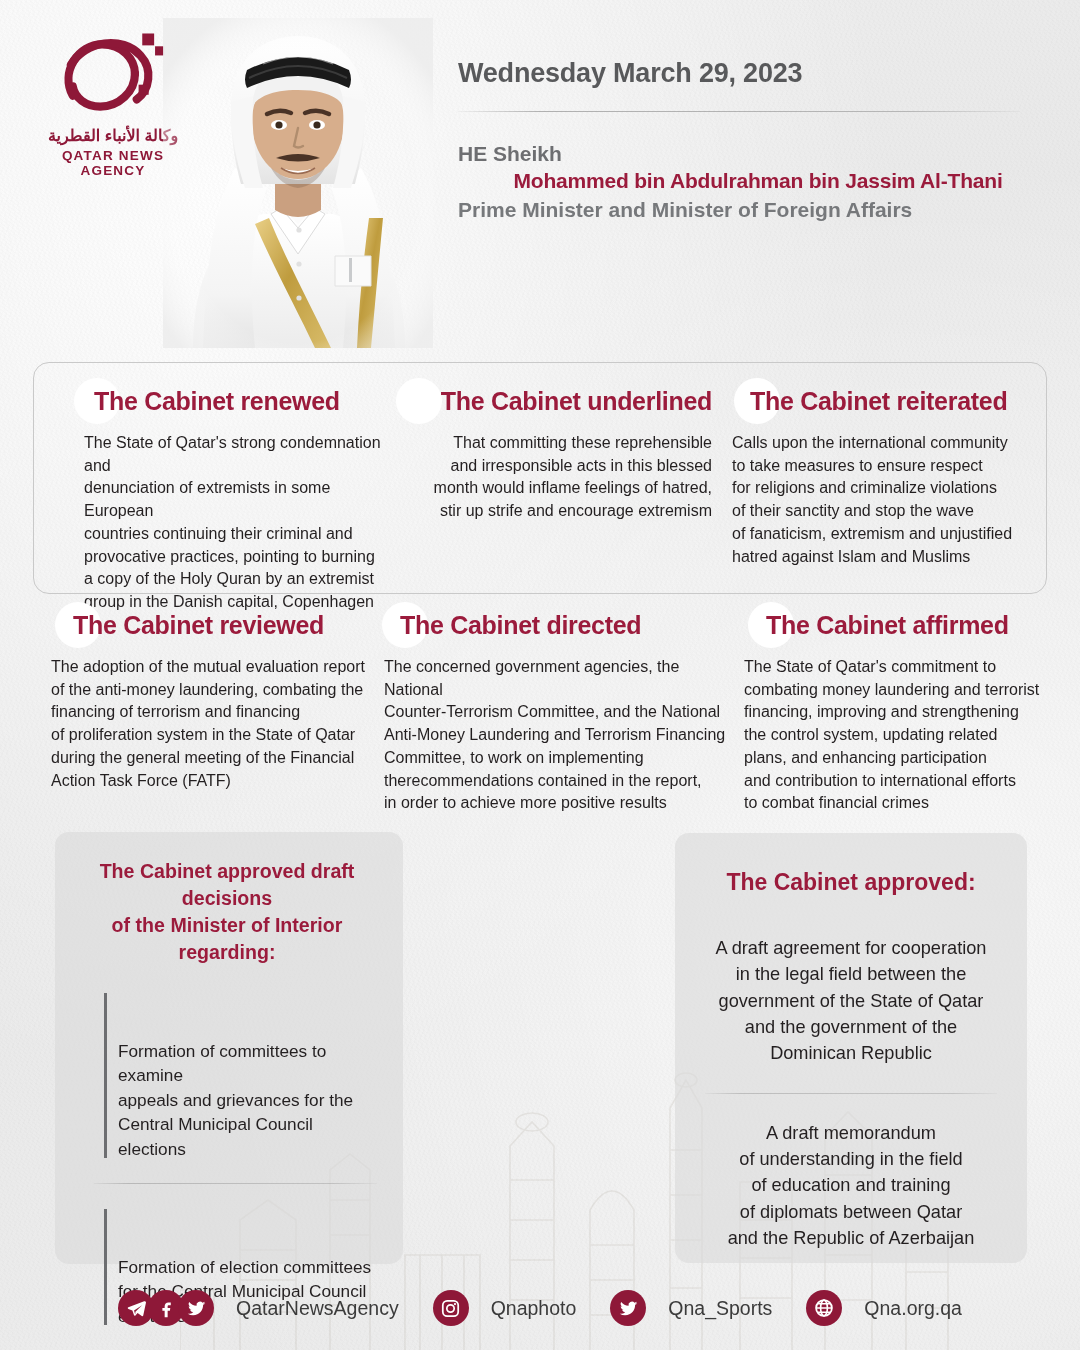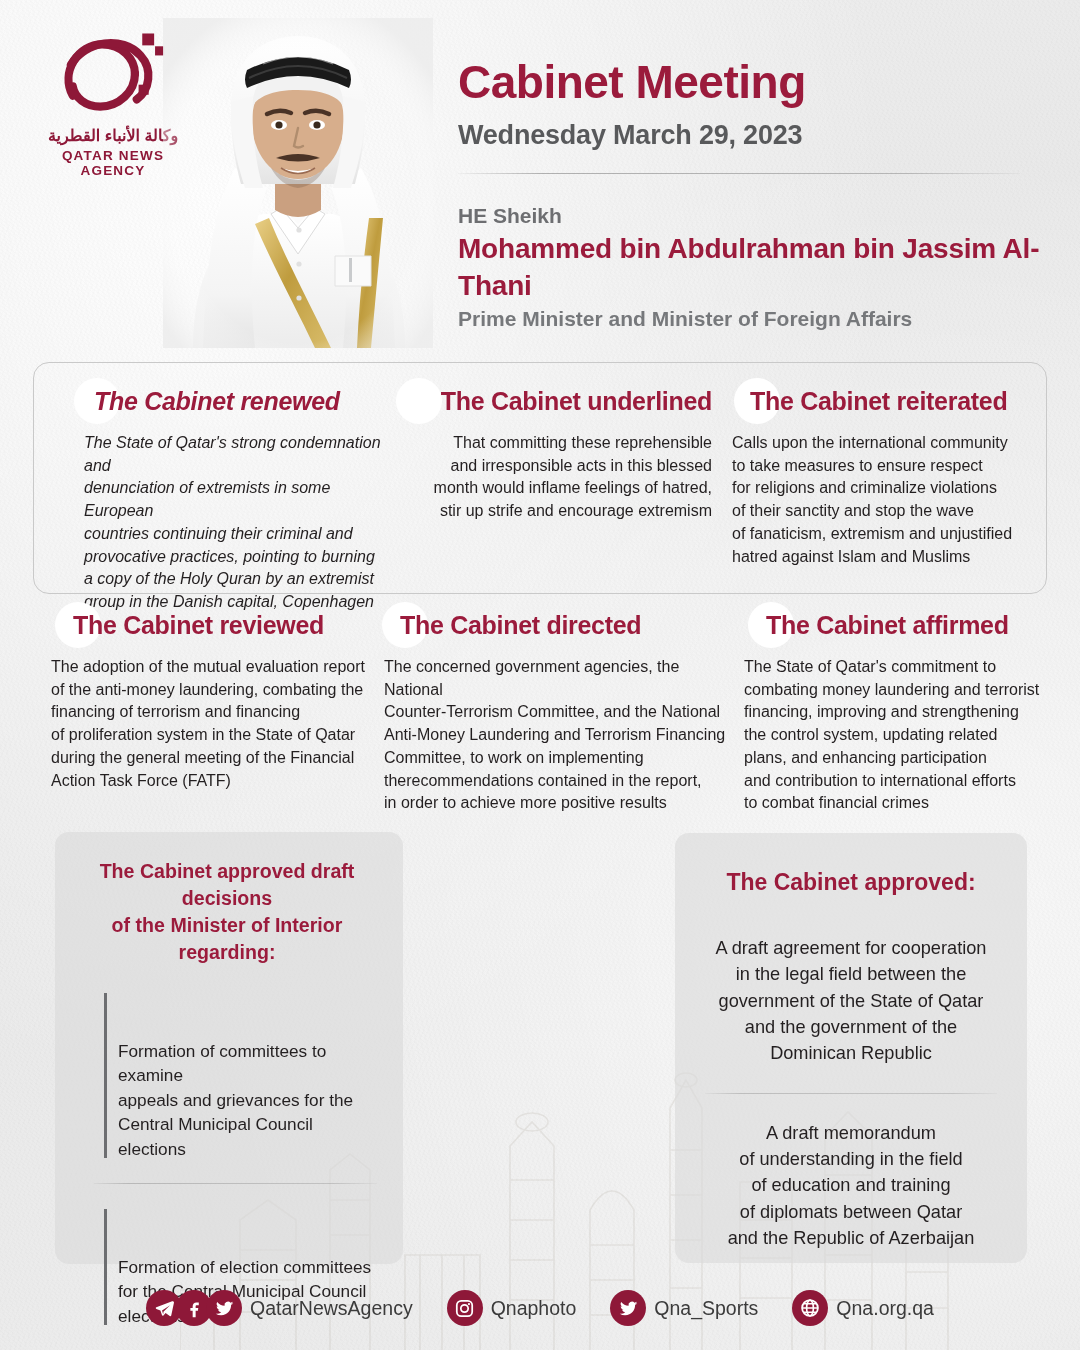--- a/index.html
+++ b/index.html
@@ -94,22 +94,23 @@
     margin-top: 22px;
     width: 562px;
     height: 1px;
     background: linear-gradient(to right, rgba(120,120,120,0.05), rgba(120,120,120,0.55) 15%, rgba(120,120,120,0.45) 80%, rgba(120,120,120,0.05));
   }
   #person { margin-top: 28px; }
   #person .he {
     color: #6D6E71; font-size: 21px; font-weight: bold; line-height: 1.3;
   }
   #person .name {
-    color: #9B1B3C; font-size: 28px; font-weight: bold; line-height: 1.35;
+    color: #9B1B3C; font-size: 21px; font-weight: bold; line-height: 1.35;
     letter-spacing: -0.2px;
+    text-align: center;
   }
   #person .role {
     color: #76787B; font-size: 21px; font-weight: bold; line-height: 1.35;
   }
 
   
   #row1 {
     position: absolute;
     left: 33px; top: 362px;
     width: 1014px; height: 232px;
@@ -120,21 +121,21 @@
   }
   .cards {
     position: absolute;
     display: flex;
     z-index: 4;
   }
   #cards1 { left: 46px; top: 378px; width: 995px; }
   #cards2 { left: 43px; top: 602px; width: 1000px; }
 
   .card { box-sizing: border-box; }
-  #cards1 .card:nth-child(1) { width: 348px; padding-right: 12px; font-style: italic; }
+  #cards1 .card:nth-child(1) { width: 348px; padding-right: 12px; }
   #cards1 .card:nth-child(2) { width: 330px; padding-right: 12px; text-align: right; }
   #cards1 .card:nth-child(3) { width: 317px; }
   #cards2 .card:nth-child(1) { width: 333px; padding-right: 10px; }
   #cards2 .card:nth-child(2) { width: 360px; padding-right: 10px; }
   #cards2 .card:nth-child(3) { width: 307px; }
 
   .card-head {
     position: relative;
     height: 46px;
     margin-bottom: 8px;
@@ -272,21 +273,21 @@
     align-items: center;
     justify-content: center;
     margin-right: -6px;
     position: relative;
   }
   .sicon:last-of-type { margin-right: 0; }
   .sicon svg { display: block; }
   .slabel {
     color: #3B3B3B;
     font-size: 19.5px;
-    margin-left: 14px;
+    margin-left: 28px;
     white-space: nowrap;
   }
 </style>
 </head>
 <body>
 
 <div id="page">
 
   <svg id="skyline" viewBox="0 0 820 300" preserveAspectRatio="none">
     <g fill="none" stroke="#b9b3a9" stroke-width="1.6" opacity="0.8">
@@ -399,21 +400,20 @@
       <path d="M108 150 Q135 174 162 150 Q152 168 135 170 Q118 168 108 150 Z" fill="#6b5240" opacity="0.28"></path>
 
       <path d="M84 52 Q135 26 186 52 Q190 62 186 70 Q135 46 84 70 Q80 62 84 52 Z" fill="#1a1a1a"></path>
       <path d="M86 60 Q135 36 184 60" stroke="#3a3a3a" stroke-width="2" fill="none"></path>
       <path d="M100 46 Q135 32 170 46" stroke="#f0f0f0" stroke-width="1.2" fill="none" opacity="0.5"></path>
 
       <rect x="0" y="0" width="270" height="330" fill="url(#fadeB)"></rect>
     </svg>
 
     <div id="headtext">
-      <div id="title">Cabinet Meeting</div>
       <div id="date">Wednesday March 29, 2023</div>
       <div id="headrule"></div>
       <div id="person">
         <div class="he">HE Sheikh</div>
         <div class="name">Mohammed bin Abdulrahman bin Jassim Al-Thani</div>
         <div class="role">Prime Minister and Minister of Foreign Affairs</div>
       </div>
     </div>
   </div>
 

